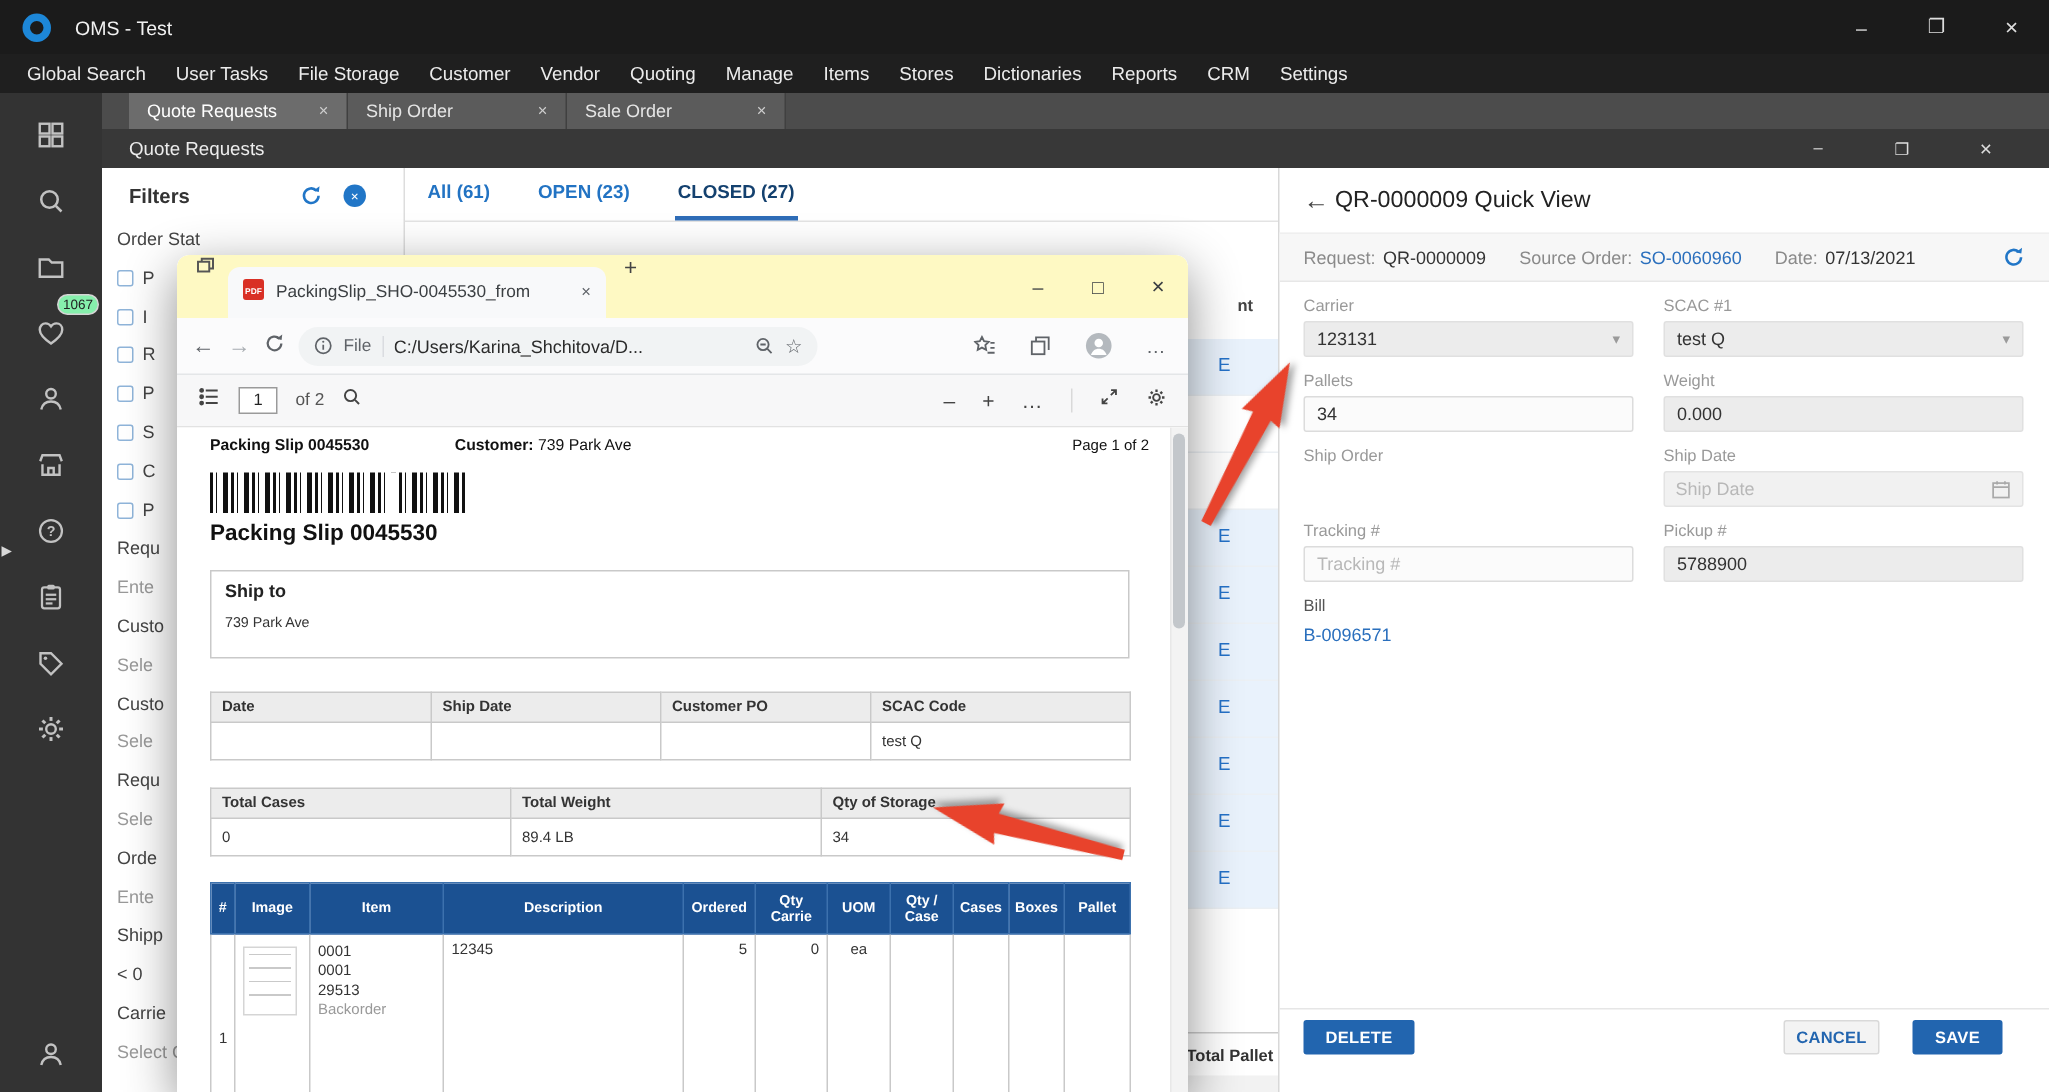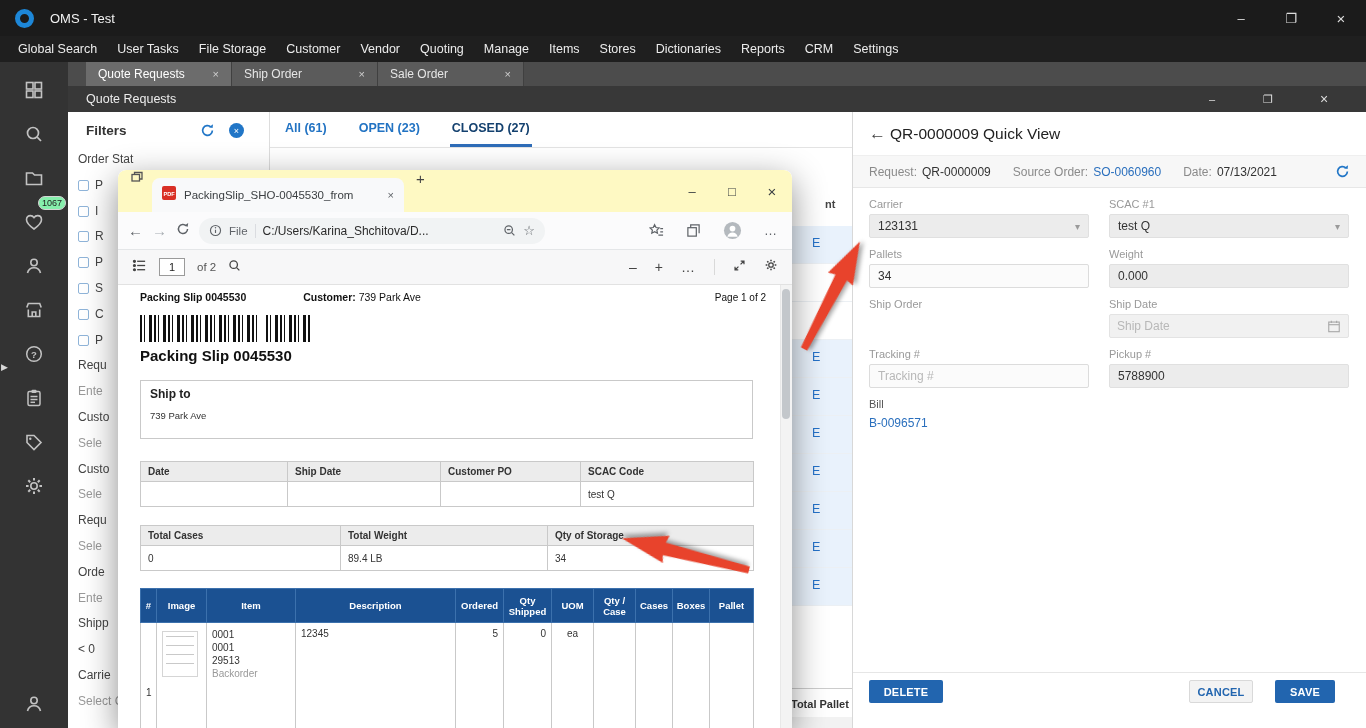--- a/index.html
+++ b/index.html
@@ -647,21 +647,21 @@
             <col style="width:37px">
             <col style="width:44px">
           </colgroup>
         <tbody>
             <tr>
           <th>#</th>
           <th>Image</th>
           <th>Item</th>
           <th>Description</th>
           <th>Ordered</th>
-          <th>Qty Shipped</th>
+          <th>Qty Carrie</th>
           <th>UOM</th>
           <th>Qty / Case</th>
           <th>Cases</th>
           <th>Boxes</th>
           <th>Pallet</th>
         </tr>
         <tr>
           <td class="mid">1</td>
           <td>
                 <div class="ithumb"></div>

